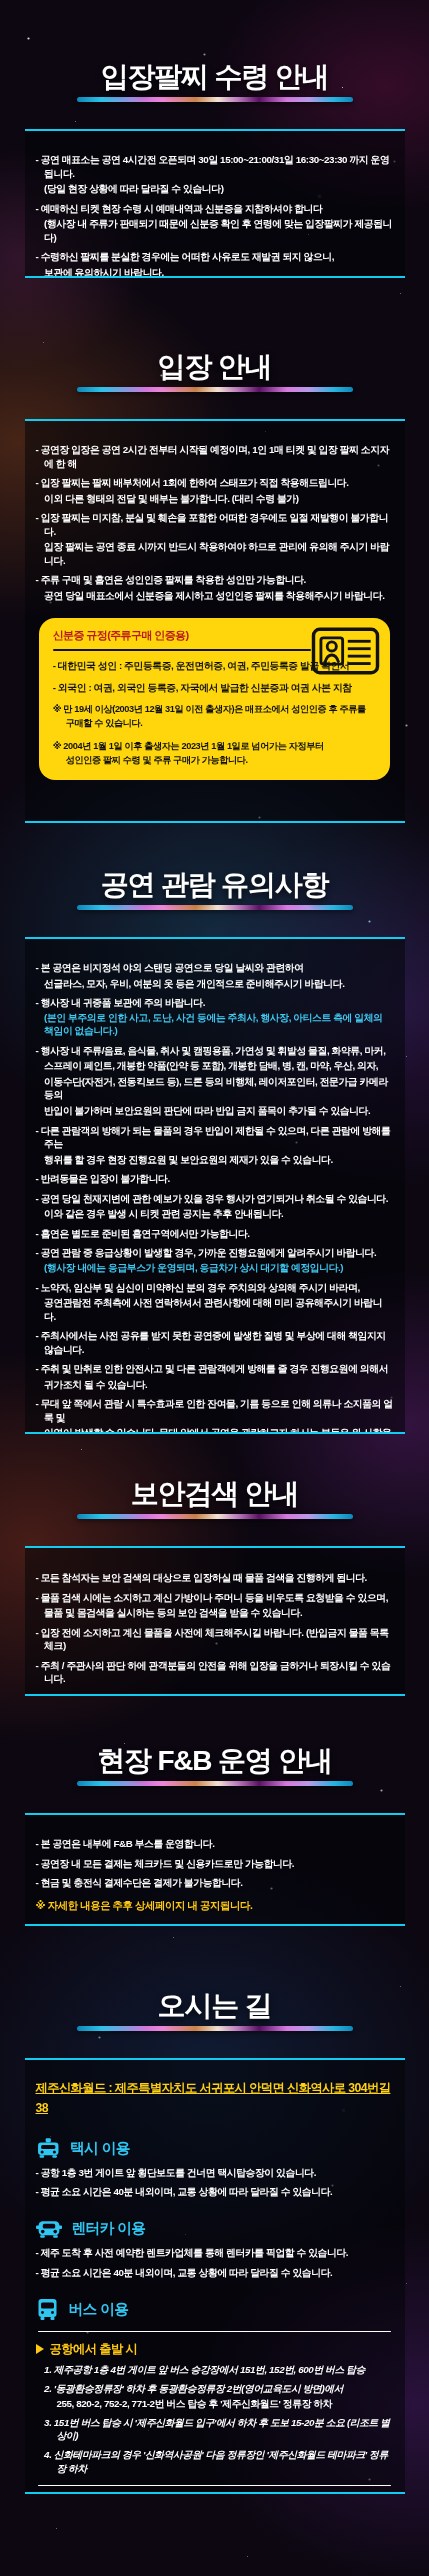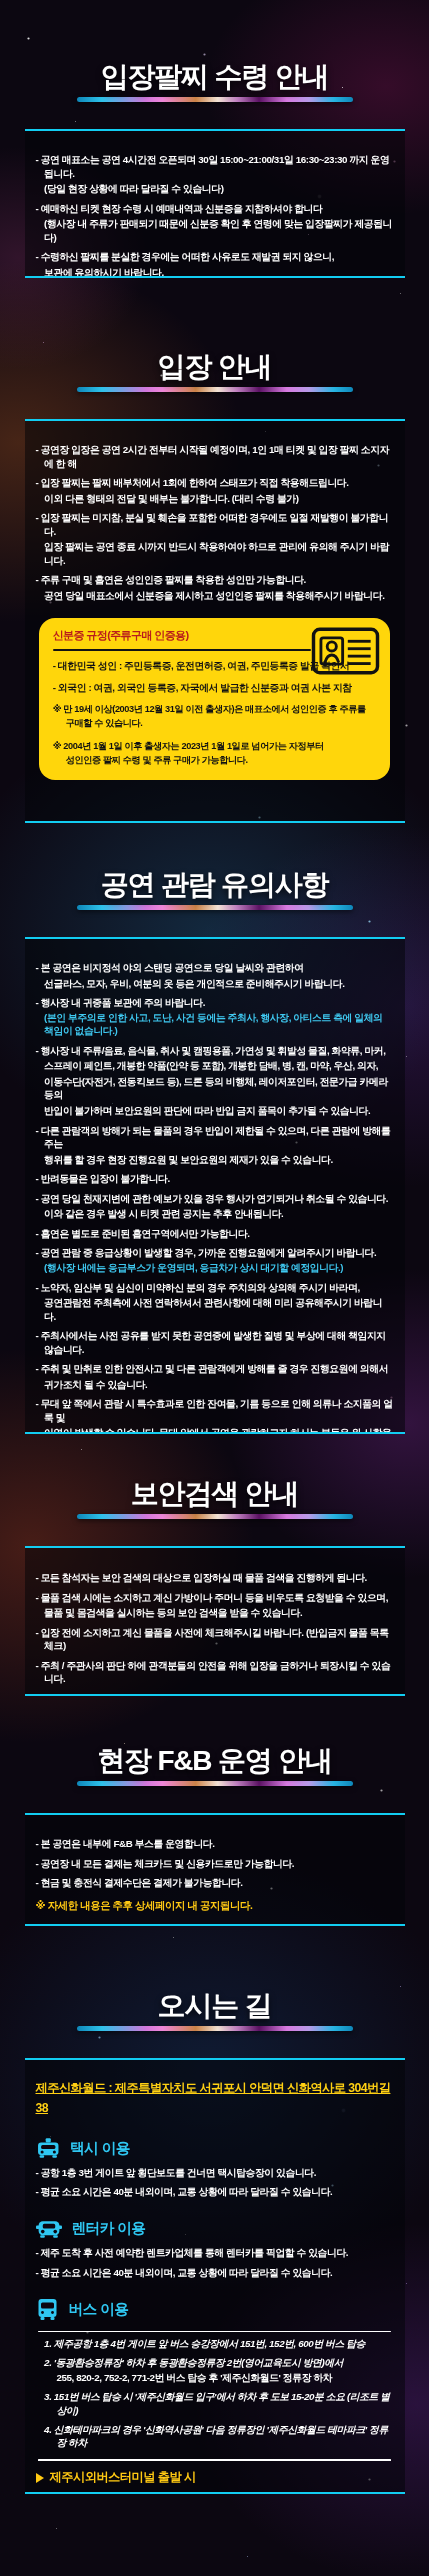--- a/index.html
+++ b/index.html
@@ -275,20 +275,24 @@
               <circle cx="33" cy="29" r="2.8" fill="#0c0711"></circle>
               <rect x="9" y="38" width="8" height="6" rx="2"></rect>
               <rect x="29" y="38" width="8" height="6" rx="2"></rect>
             </svg>
           </span>
           <span class="tlabel">버스 이용</span>
         </div>
 
         <div class="route">
           <div class="rdiv"></div>
+          <div class="rhead">
+            <span class="tri"></span>
+            <span class="rhead-label">공항에서 출발 시</span>
+          </div>
           <div class="rsteps">
               <div class="ln s">1. 제주공항 1층 4번 게이트 앞 버스 승강장에서 151번, 152번, 600번 버스 탑승</div>
               <div class="ln s">2. '동광환승정류장' 하차 후 동광환승정류장 2번(영어교육도시 방면)에서</div>
               <div class="ln sc">255, 820-2, 752-2, 771-2번 버스 탑승 후 '제주신화월드' 정류장 하차</div>
               <div class="ln s">3. 151번 버스 탑승 시 '제주신화월드 입구'에서 하차 후 도보 15-20분 소요 (리조트 별 상이)</div>
               <div class="ln s">4. 신화테마파크의 경우 '신화역사공원' 다음 정류장인 '제주신화월드 테마파크' 정류장 하차</div>
             </div>
         </div>
 
         <div class="route">

